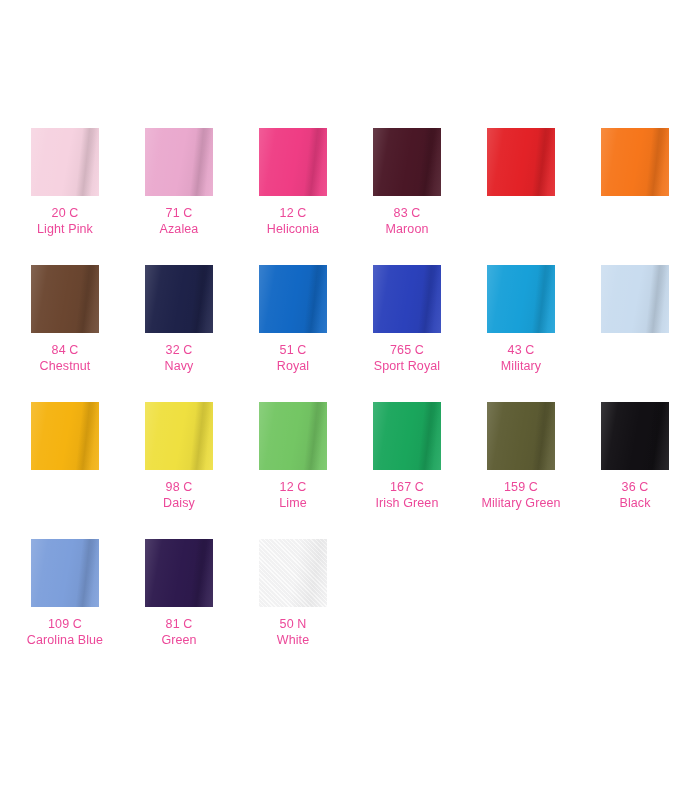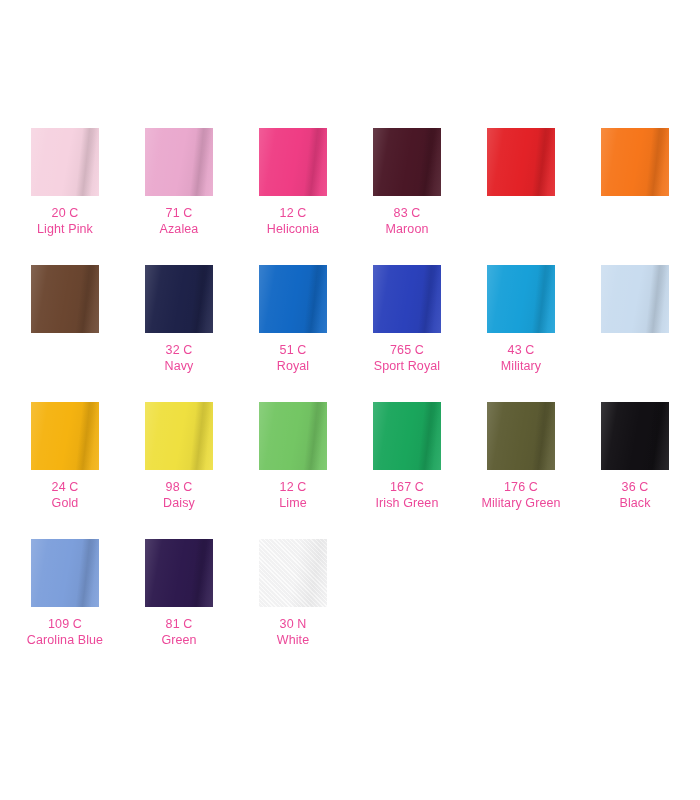--- a/index.html
+++ b/index.html
@@ -151,20 +151,24 @@
         </div>
       </div>
       <div class="swatch-cell">
         <div class="swatch-chip" style="background-color: rgb(227, 34, 39);"></div>
       </div>
       <div class="swatch-cell">
         <div class="swatch-chip" style="background-color: rgb(246, 118, 27);"></div>
       </div>
       <div class="swatch-cell">
         <div class="swatch-chip" style="background-color: rgb(107, 70, 48);"></div>
+        <div class="swatch-label">
+          <span class="swatch-code">84 C</span>
+          <span class="swatch-name">Chestnut</span>
+        </div>
       </div>
       <div class="swatch-cell">
         <div class="swatch-chip" style="background-color: rgb(30, 34, 73);"></div>
         <div class="swatch-label">
           <span class="swatch-code">32 C</span>
           <span class="swatch-name">Navy</span>
         </div>
       </div>
       <div class="swatch-cell">
         <div class="swatch-chip" style="background-color: rgb(18, 104, 196);"></div>
@@ -185,24 +189,20 @@
         <div class="swatch-label">
           <span class="swatch-code">43 C</span>
           <span class="swatch-name">Military</span>
         </div>
       </div>
       <div class="swatch-cell">
         <div class="swatch-chip" style="background-color: rgb(201, 220, 239);"></div>
       </div>
       <div class="swatch-cell">
         <div class="swatch-chip" style="background-color: rgb(245, 179, 16);"></div>
-        <div class="swatch-label">
-          <span class="swatch-code">24 C</span>
-          <span class="swatch-name">Gold</span>
-        </div>
       </div>
       <div class="swatch-cell">
         <div class="swatch-chip" style="background-color: rgb(239, 224, 64);"></div>
         <div class="swatch-label">
           <span class="swatch-code">98 C</span>
           <span class="swatch-name">Daisy</span>
         </div>
       </div>
       <div class="swatch-cell">
         <div class="swatch-chip" style="background-color: rgb(116, 198, 100);"></div>
@@ -214,21 +214,21 @@
       <div class="swatch-cell">
         <div class="swatch-chip" style="background-color: rgb(26, 166, 92);"></div>
         <div class="swatch-label">
           <span class="swatch-code">167 C</span>
           <span class="swatch-name">Irish Green</span>
         </div>
       </div>
       <div class="swatch-cell">
         <div class="swatch-chip" style="background-color: rgb(93, 92, 51);"></div>
         <div class="swatch-label">
-          <span class="swatch-code">176 C</span>
+          <span class="swatch-code">159 C</span>
           <span class="swatch-name">Military Green</span>
         </div>
       </div>
       <div class="swatch-cell">
         <div class="swatch-chip" style="background-color: rgb(18, 16, 20);"></div>
         <div class="swatch-label">
           <span class="swatch-code">36 C</span>
           <span class="swatch-name">Black</span>
         </div>
       </div>
@@ -242,18 +242,18 @@
       <div class="swatch-cell">
         <div class="swatch-chip" style="background-color: rgb(46, 26, 78);"></div>
         <div class="swatch-label">
           <span class="swatch-code">81 C</span>
           <span class="swatch-name">Green</span>
         </div>
       </div>
       <div class="swatch-cell">
         <div class="swatch-chip textured" style="background-color: rgb(250, 250, 250);"></div>
         <div class="swatch-label">
-          <span class="swatch-code">30 N</span>
+          <span class="swatch-code">50 N</span>
           <span class="swatch-name">White</span>
         </div>
       </div>
     </div>
 </div>
 
 </body></html>

